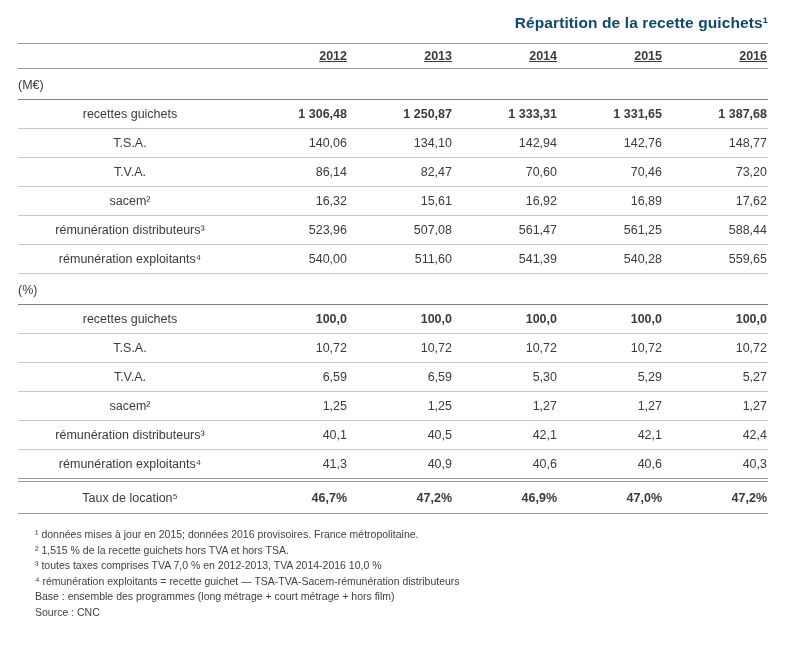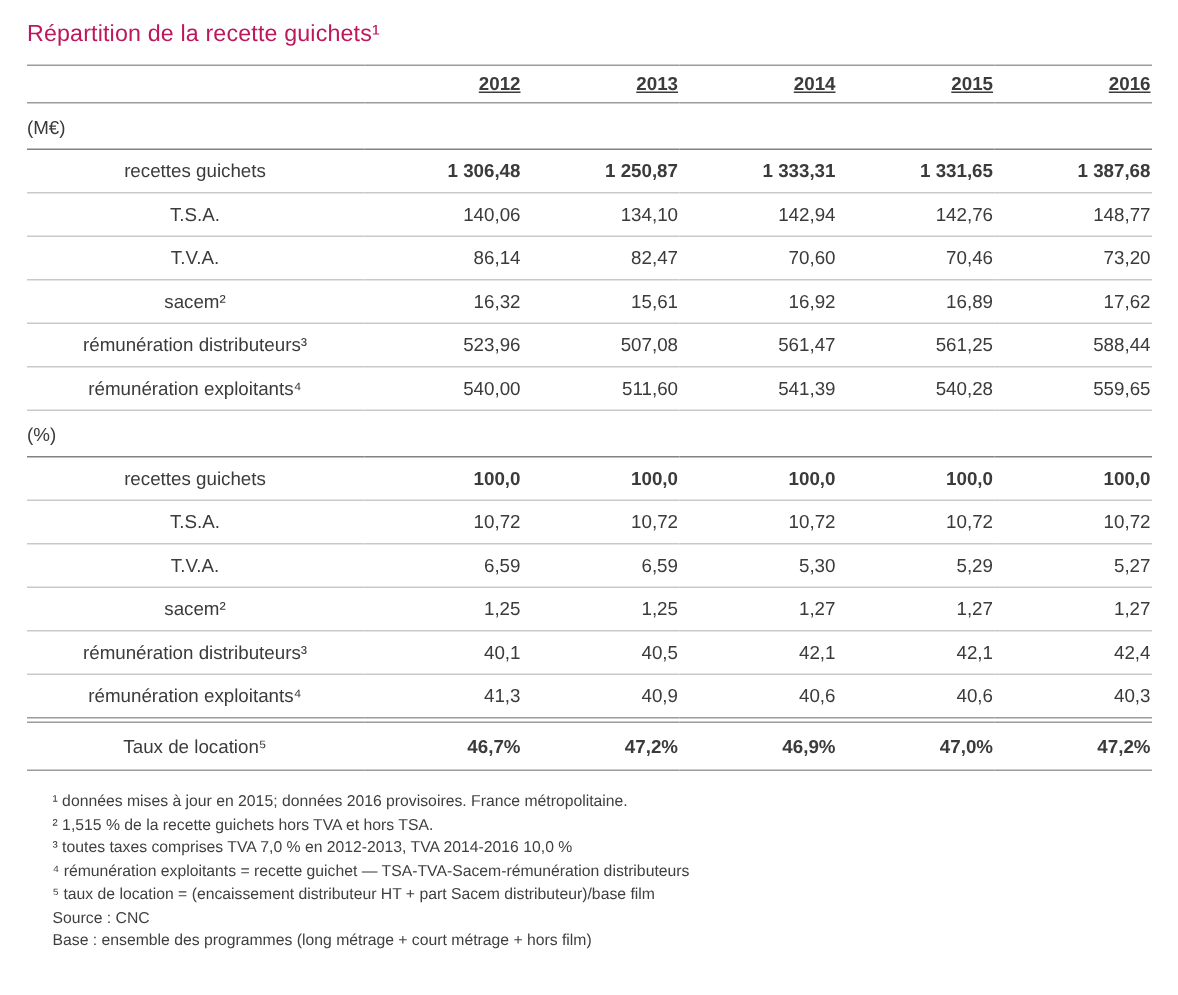--- a/index.html
+++ b/index.html
@@ -5,25 +5,26 @@
   * { margin: 0; padding: 0; box-sizing: border-box; }
   html, body {
     width: 785px; height: 663px;
     background: #ffffff;
     font-family: "Liberation Sans", "DejaVu Sans", sans-serif;
     color: #3b3b3b;
     overflow: hidden;
   }
   .page { padding: 14px 17px 0 18px; }
   .title {
-    color: #be185d;
+    color: #0c4a6e;
     font-size: 15.5px;
-    font-weight: normal;
+    font-weight: bold;
     letter-spacing: 0.1px;
     margin-bottom: 11px;
+    text-align: right;
   }
   table.stats {
     width: 750px;
     border-collapse: collapse;
     table-layout: fixed;
     font-size: 12.5px;
   }
   table.stats col.label-col { width: 225px; }
   table.stats col.year-col  { width: 105px; }
   thead tr {
@@ -201,17 +202,16 @@
           <td class="value-cell">47,2%</td>
         </tr>
     </tfoot>
   </table>
 
   <div class="footnotes">
       <div>¹ données mises à jour en 2015; données 2016 provisoires. France métropolitaine.</div>
       <div>² 1,515 % de la recette guichets hors TVA et hors TSA.</div>
       <div>³ toutes taxes comprises TVA 7,0 % en 2012-2013, TVA 2014-2016 10,0 %</div>
       <div>⁴ rémunération exploitants = recette guichet — TSA-TVA-Sacem-rémunération distributeurs</div>
-      <div>⁵ taux de location = (encaissement distributeur HT + part Sacem distributeur)/base film</div>
+      <div>Base : ensemble des programmes (long métrage + court métrage + hors film)</div>
       <div>Source : CNC</div>
-      <div>Base : ensemble des programmes (long métrage + court métrage + hors film)</div>
     </div>
 </div>
 
 </body></html>

